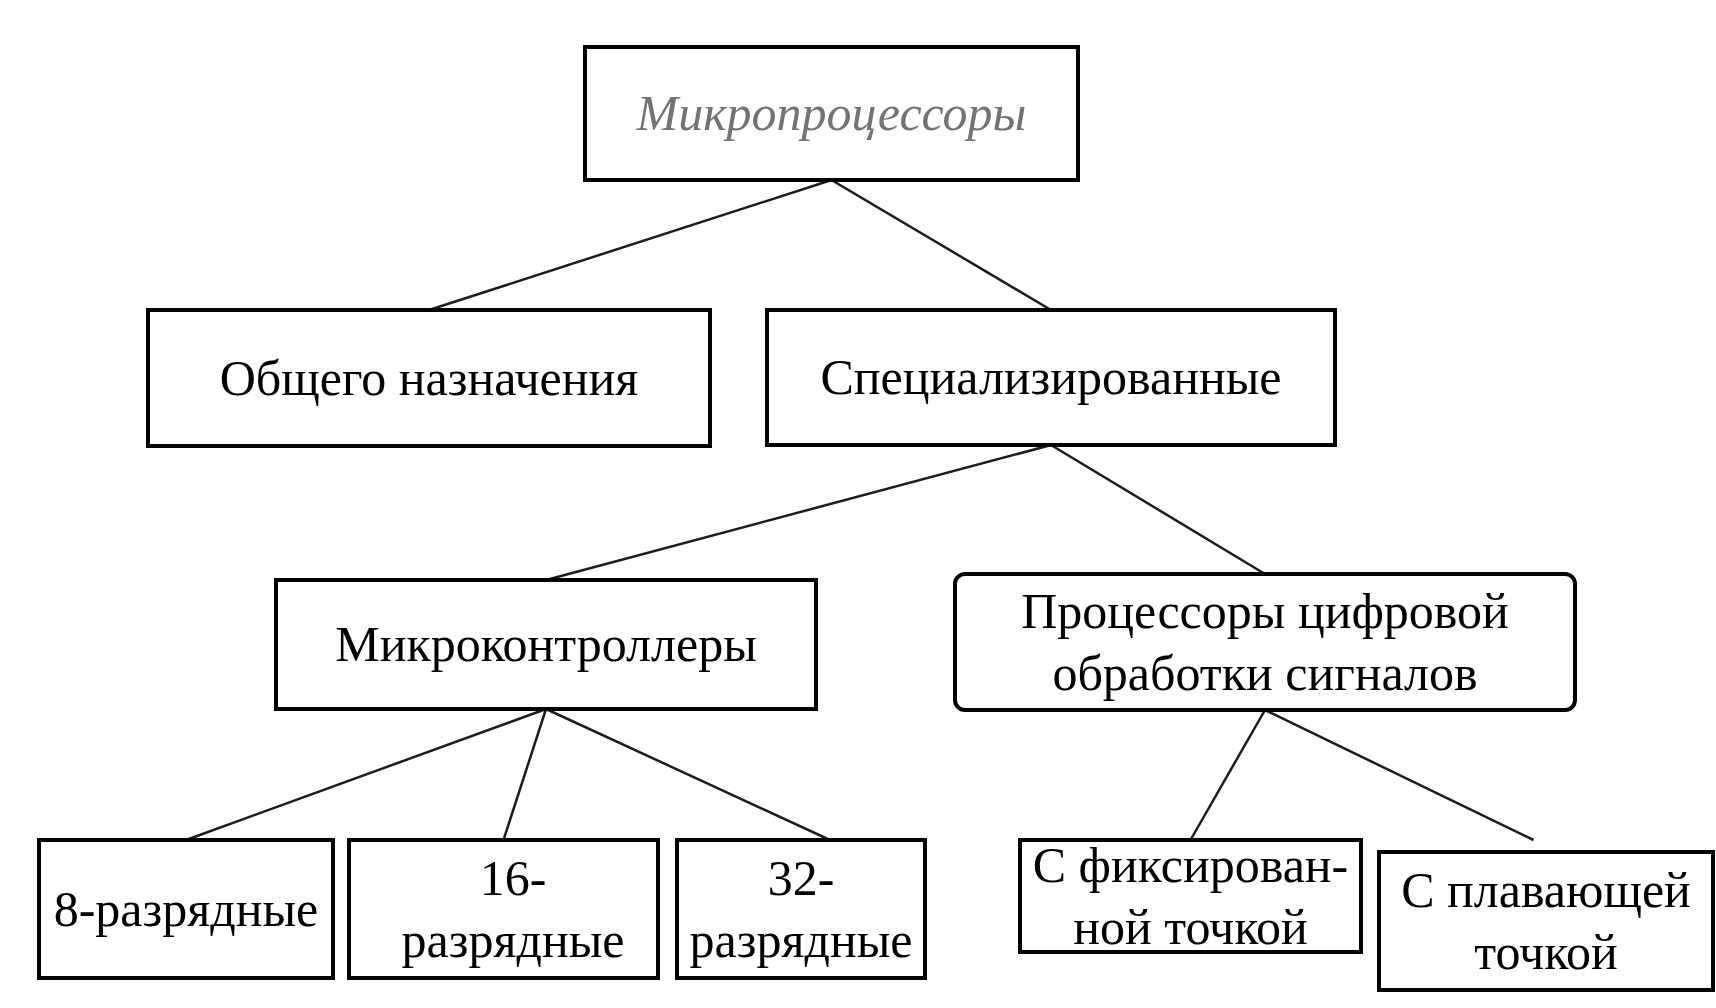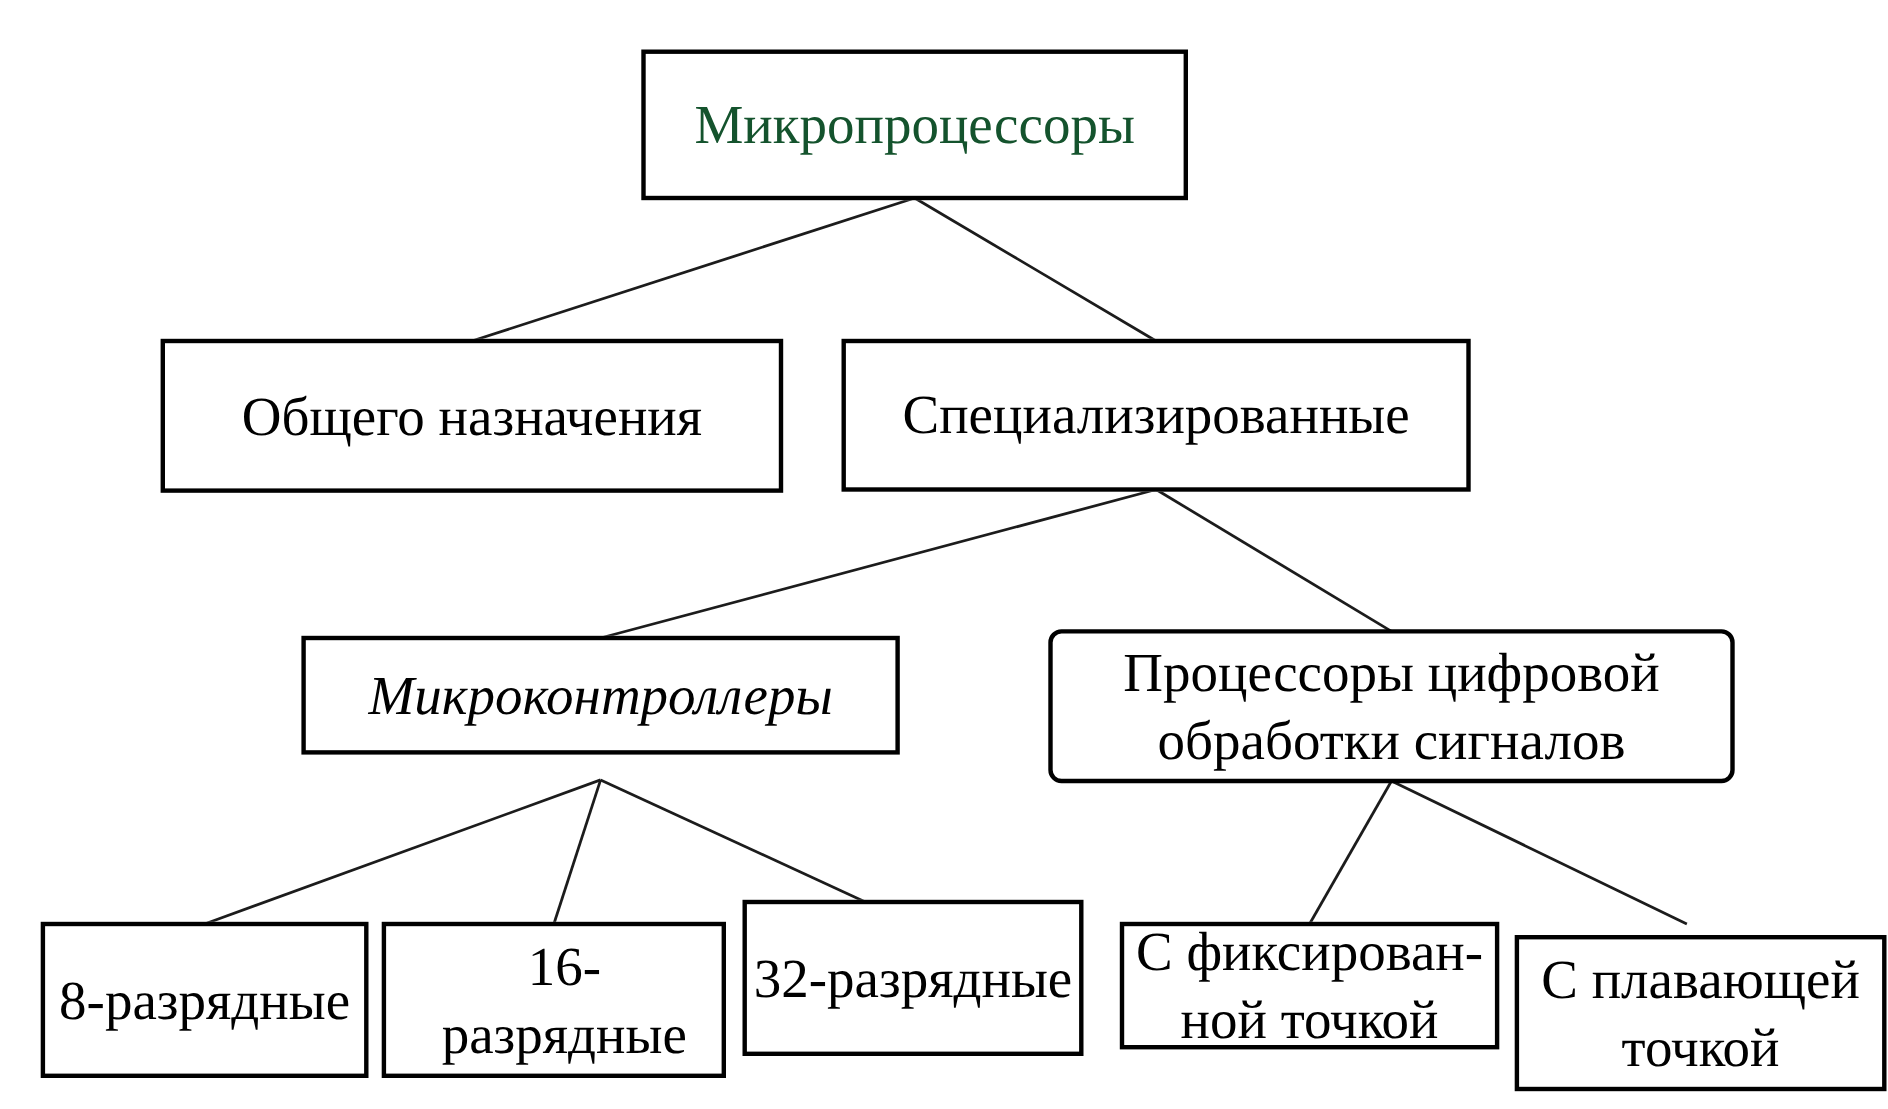--- a/index.html
+++ b/index.html
@@ -38,46 +38,46 @@
     white-space: pre-line;
     text-align: center;
     font-size: 50px;
     line-height: 1.25;
     padding: 0 6px;
   }
   
   [data-node-id="root"]    { left: 583px;  top: 45px;  width: 497px; height: 137px; }
   [data-node-id="general"] { left: 146px;  top: 308px; width: 566px; height: 140px; }
   [data-node-id="special"] { left: 765px;  top: 308px; width: 572px; height: 139px; }
-  [data-node-id="mcu"]     { left: 274px;  top: 578px; width: 544px; height: 108px; font-style: italic; }
+  [data-node-id="mcu"]     { left: 274px;  top: 578px; width: 544px; height: 133px; }
   [data-node-id="dsp"]     { left: 953px;  top: 572px; width: 624px; height: 140px; }
   [data-node-id="bit8"]    { left: 37px;   top: 838px; width: 298px; height: 142px; }
   [data-node-id="bit16"]   { left: 347px;  top: 838px; width: 313px; height: 142px; padding-left: 19px; }
-  [data-node-id="bit32"]   { left: 675px;  top: 818px; width: 310px; height: 142px; }
+  [data-node-id="bit32"]   { left: 675px;  top: 838px; width: 252px; height: 142px; }
   [data-node-id="fixed"]   { left: 1018px; top: 838px; width: 345px; height: 116px; }
   [data-node-id="float"]   { left: 1377px; top: 838px; width: 338px; height: 142px; margin-top: 12px; }
 </style>
 </head>
 <body>
 
 <div id="stage">
 
   <svg id="edges-svg" viewBox="0 0 1716 1008" xmlns="http://www.w3.org/2000/svg">
       <line x1="831.5" y1="180" x2="429" y2="310" stroke="#1c1c1c" stroke-width="2.5"></line>
       <line x1="831.5" y1="180" x2="1051" y2="310" stroke="#1c1c1c" stroke-width="2.5"></line>
       <line x1="1051" y1="445" x2="546" y2="580" stroke="#1c1c1c" stroke-width="2.5"></line>
       <line x1="1051" y1="445" x2="1265" y2="574" stroke="#1c1c1c" stroke-width="2.5"></line>
       <line x1="546" y1="709" x2="186" y2="840" stroke="#1c1c1c" stroke-width="2.5"></line>
       <line x1="546" y1="709" x2="503.5" y2="840" stroke="#1c1c1c" stroke-width="2.5"></line>
       <line x1="546" y1="709" x2="830" y2="840" stroke="#1c1c1c" stroke-width="2.5"></line>
       <line x1="1265" y1="710" x2="1190.5" y2="840" stroke="#1c1c1c" stroke-width="2.5"></line>
       <line x1="1265" y1="710" x2="1533.5" y2="840" stroke="#1c1c1c" stroke-width="2.5"></line>
     </svg>
 
-  <div class="node" data-node-id="root" style="border-color: rgb(0, 0, 0); color: #14532d;">
+  <div class="node" data-node-id="root" style="border-color: rgb(0, 0, 0); color: #737373; font-style: italic;">
     <span class="node-label">Микропроцессоры</span>
   </div>
 
   <div class="node" data-node-id="special" style="border-color: rgb(0, 0, 0); color: rgb(0, 0, 0);">
     <span class="node-label">Специализированные</span>
   </div>
 
   <div class="node" data-node-id="general" style="border-color: rgb(0, 0, 0); color: rgb(0, 0, 0);">
     <span class="node-label">Общего назначения</span>
   </div>

